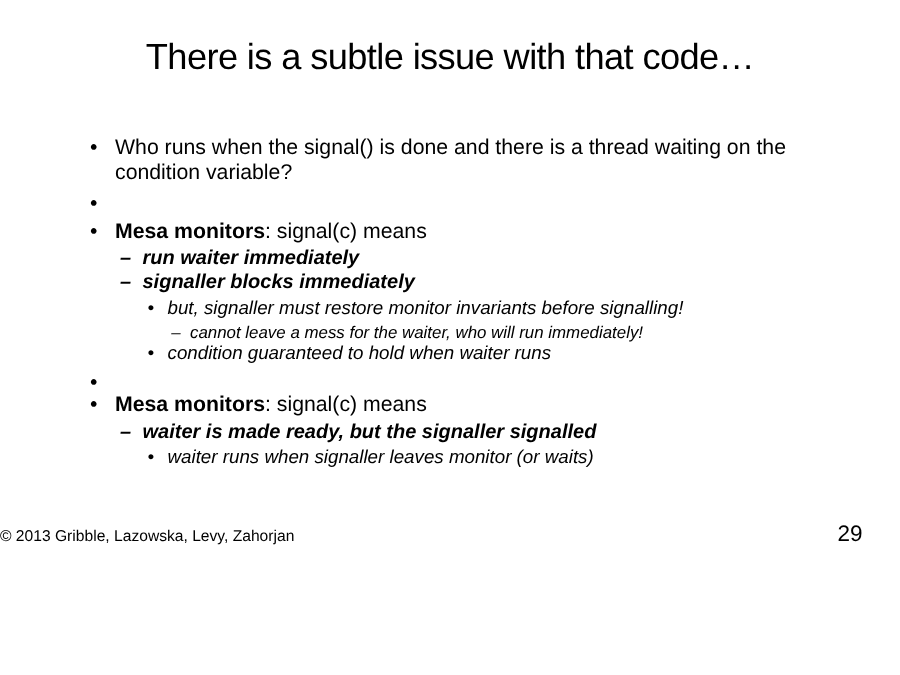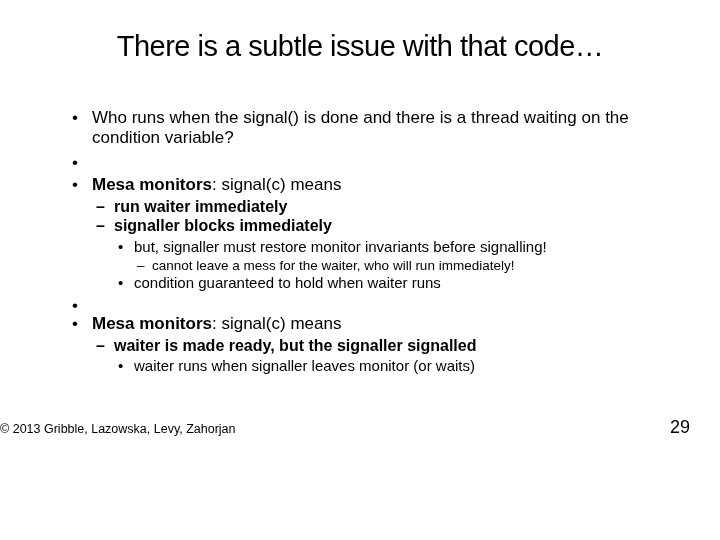--- a/index.html
+++ b/index.html
@@ -35,21 +35,21 @@
     font-size: 17px;
     line-height: 1.2;
   }
   ul { margin: 0; padding: 0; list-style: none; }
   li { position: relative; }
   
   .l1 > li { padding-left: 22px; margin-bottom: 4px; }
   .l1 > li::before { content: "•"; position: absolute; left: 2px; top: 0; }
   
   .l2 { margin-top: 2px; }
-  .l2 > li { padding-left: 22px; font-size: 16px; }
+  .l2 > li { padding-left: 22px; font-size: 16px; font-style: italic; }
   .l2 > li::before { content: "–"; position: absolute; left: 4px; top: 0; }
   
   .l3 { margin-top: 2px; }
   .l3 > li { padding-left: 20px; font-size: 15px; font-weight: 400; }
   .l3 > li::before { content: "•"; position: absolute; left: 4px; top: 0; }
   
   .l4 { margin-top: 2px; }
   .l4 > li { padding-left: 18px; font-size: 13.5px; font-weight: 400; }
   .l4 > li::before { content: "–"; position: absolute; left: 3px; top: 0; }
   .gap-lg { height: 18px; }

